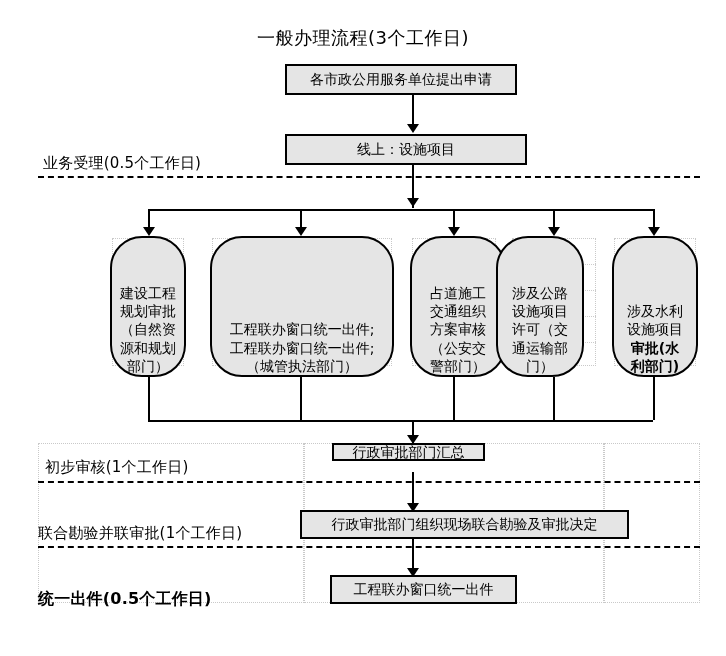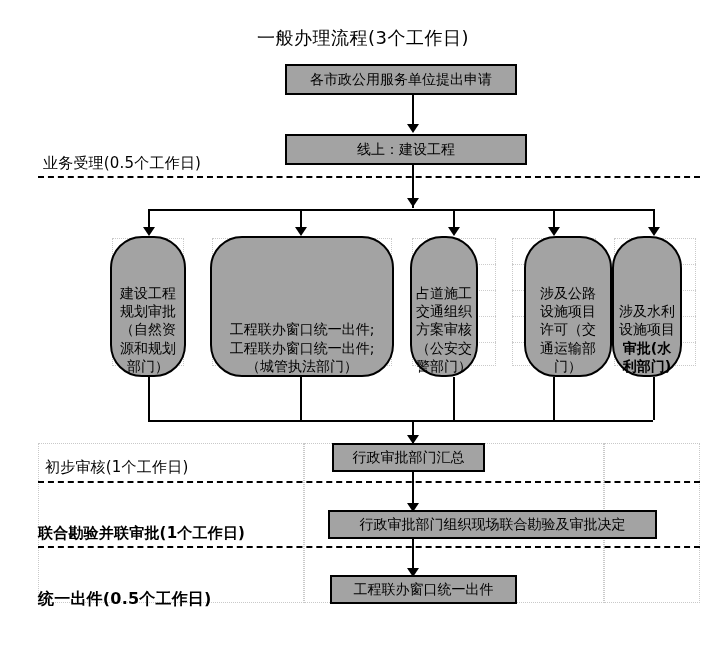--- a/index.html
+++ b/index.html
@@ -30,21 +30,21 @@
     border-top: 1px dotted #cccccc;
     height: 0;
     pointer-events: none;
   }
 
   
   .box {
     position: absolute;
     box-sizing: border-box;
     border: 2px solid #000000;
-    background: #a3a3a3;
+    background: #e5e5e5;
     color: #000000;
     display: flex;
     align-items: center;
     justify-content: center;
     text-align: center;
     line-height: 1.30;
     font-size: 14px;
     z-index: 5;
   }
   .box .txt { display: block; width: 100%; padding: 0 2px; }
@@ -130,29 +130,29 @@
   <div class="guide-h" style="left:614px; top:342px; width:82px;"></div>
 
   <div id="title" style="left:183px; top:26px; width:360px;">一般办理流程(3个工作日)</div>
 
   <div class="sep" style="left:38px;  top:176px; width:662px;"></div>
   <div class="sep" style="left:38px;  top:481px; width:662px;"></div>
   <div class="sep" style="left:38px;  top:546px; width:662px;"></div>
 
   <div class="stage-label" style="left:43px;  top:154px;">业务受理(0.5个工作日)</div>
   <div class="stage-label" style="left:45px;  top:458px;">初步审核(1个工作日)</div>
-  <div class="stage-label" style="left:38px;  top:524px;font-weight:bold;">联合勘验并联审批(1个工作日)</div>
+  <div class="stage-label" style="left:38px;  top:524px;">联合勘验并联审批(1个工作日)</div>
   <div class="stage-label bold" style="left:38px; top:589px; font-size:16px;">统一出件(0.5个工作日)</div>
 
   <div class="box" style="left:285px; top:64px; width:232px; height:31px;">
     <span class="txt">各市政公用服务单位提出申请</span>
   </div>
 
   <div class="box" style="left:285px; top:134px; width:242px; height:31px;">
-    <span class="txt">线上：建设工程</span>
+    <span class="txt">线上：设施项目</span>
   </div>
 
   <div class="ln-v" style="left:412px; top:95px; height:30px;"></div>
   <div class="arrow-down" style="left:407px; top:124px;"></div>
 
   <div class="ln-v" style="left:412px; top:165px; height:43px;"></div>
   <div class="arrow-down" style="left:407px; top:198px;"></div>
 
   <div class="ln-h" style="left:148px; top:209px; width:505px;"></div>
 
@@ -182,67 +182,67 @@
   </div>
 
   <div class="box tall" style="left:210px; top:236px; width:184px; height:141px;">
     <span class="txt">
       <span>工程联办窗口统一出件;</span><br>
       <span>工程联办窗口统一出件;</span><br>
       <span>（城管执法部门）</span>
     </span>
   </div>
 
-  <div class="box tall" style="left:410px; top:236px; width:68px; height:141px;">
+  <div class="box tall" style="left:410px; top:236px; width:96px; height:141px;">
     <span class="txt">
       <span>占道施工</span><br>
       <span>交通组织</span><br>
       <span>方案审核</span><br>
       <span>（公安交</span><br>
       <span>警部门）</span>
     </span>
   </div>
 
-  <div class="box tall" style="left:524px; top:236px; width:88px; height:141px;">
+  <div class="box tall" style="left:496px; top:236px; width:88px; height:141px;">
     <span class="txt">
       <span>涉及公路</span><br>
       <span>设施项目</span><br>
       <span>许可（交</span><br>
       <span>通运输部</span><br>
       <span>门）</span>
     </span>
   </div>
 
-  <div class="box tall" style="left:612px; top:236px; width:70px; height:141px;">
+  <div class="box tall" style="left:612px; top:236px; width:86px; height:141px;">
     <span class="txt">
       <span>涉及水利</span><br>
       <span>设施项目</span><br>
       <span class="bold">审批(水</span><br>
       <span class="bold">利部门)</span>
     </span>
   </div>
 
   <div class="ln-v" style="left:148px; top:377px; height:43px;"></div>
   <div class="ln-v" style="left:300px; top:377px; height:43px;"></div>
   <div class="ln-v" style="left:453px; top:377px; height:43px;"></div>
   <div class="ln-v" style="left:553px; top:377px; height:43px;"></div>
   <div class="ln-v" style="left:653px; top:377px; height:43px;"></div>
   <div class="ln-h" style="left:148px; top:420px; width:505px;"></div>
 
   <div class="ln-v" style="left:412px; top:420px; height:24px;"></div>
   <div class="arrow-down" style="left:407px; top:435px;"></div>
 
-  <div class="box" style="left:332px; top:443px; width:153px; height:29px;">
+  <div class="box" style="left:332px; top:443px; width:153px; height:18px;">
     <span class="txt">行政审批部门汇总</span>
   </div>
 
   <div class="ln-v" style="left:412px; top:472px; height:34px;"></div>
   <div class="arrow-down" style="left:407px; top:503px;"></div>
 
-  <div class="box" style="left:300px; top:510px; width:329px; height:29px;margin-left:28px;">
+  <div class="box" style="left:300px; top:510px; width:329px; height:29px;">
     <span class="txt">行政审批部门组织现场联合勘验及审批决定</span>
   </div>
 
   <div class="ln-v" style="left:412px; top:539px; height:33px;"></div>
   <div class="arrow-down" style="left:407px; top:568px;"></div>
 
   <div class="box" style="left:330px; top:575px; width:187px; height:29px;">
     <span class="txt">工程联办窗口统一出件</span>
   </div>
 

